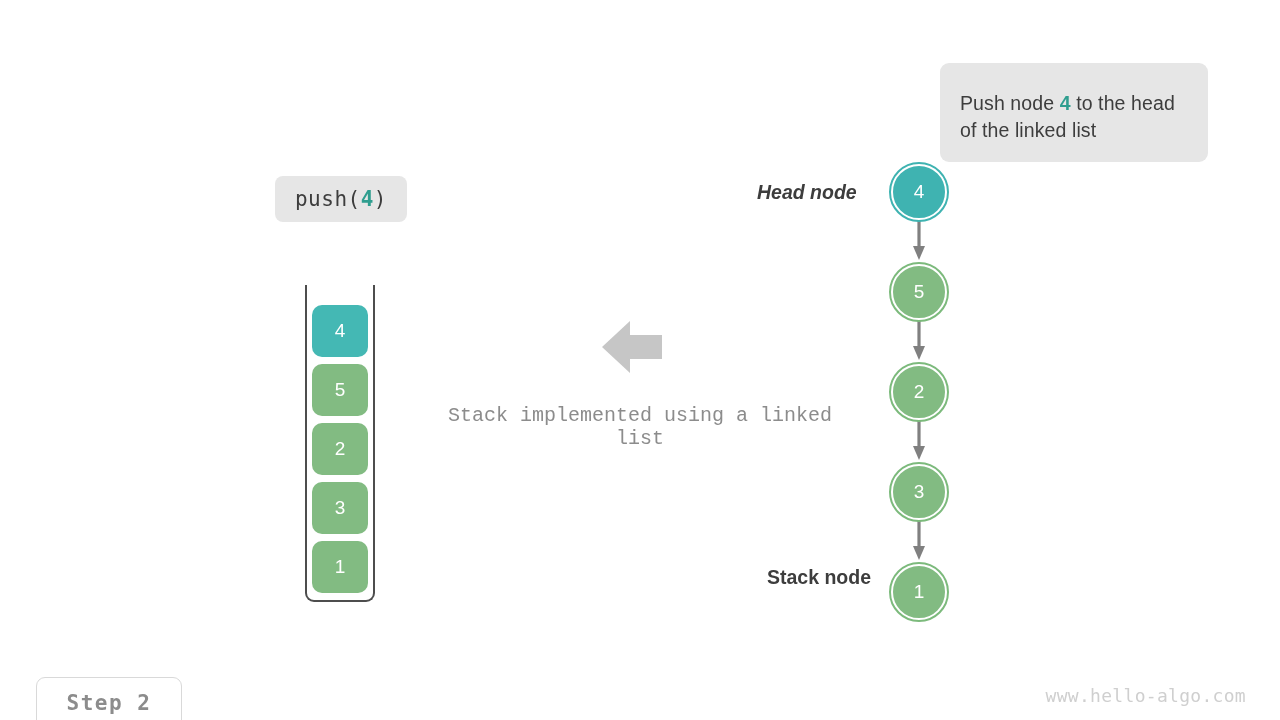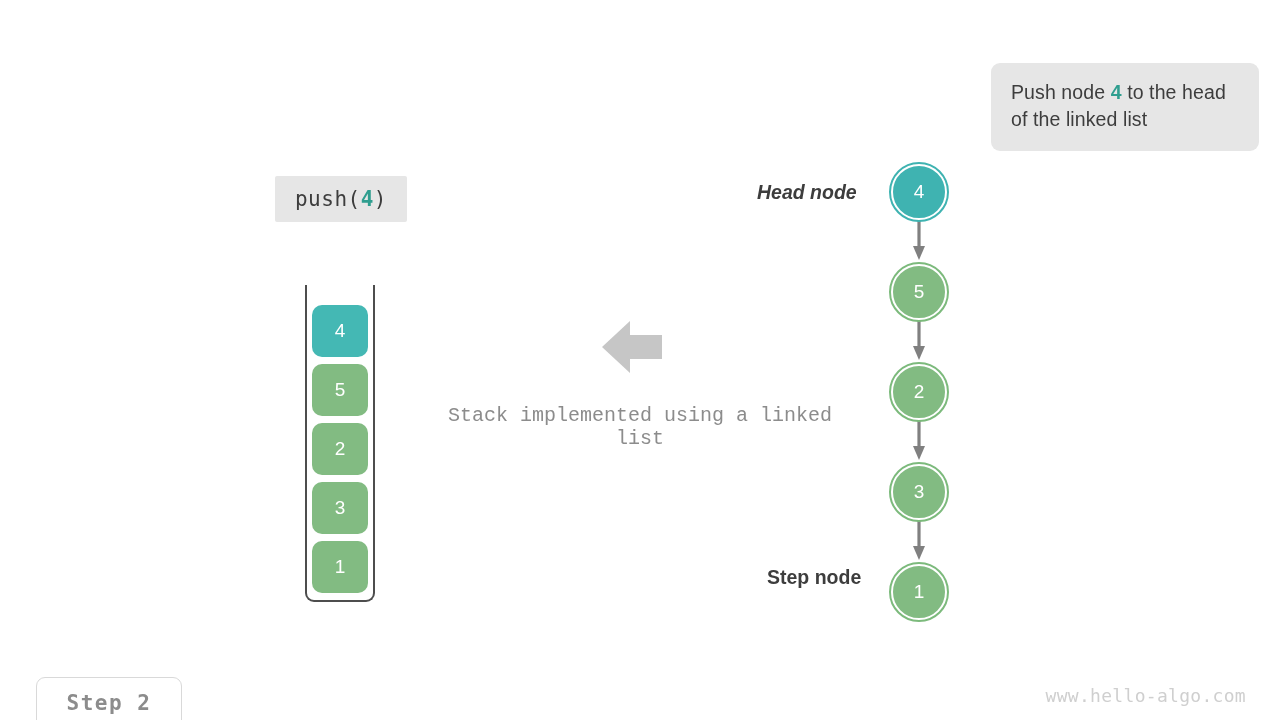--- a/index.html
+++ b/index.html
@@ -19,46 +19,46 @@
     left: 0; top: 0;
     width: 1280px;
     height: 720px;
   }
 
   
   .abs { position: absolute; }
 
   
   .callout {
-    left: 991px;
+    left: 940px;
     top: 63px;
     width: 268px;
     box-sizing: border-box;
     background: #e6e6e6;
     border-radius: 9px;
-    padding: 16px 20px 18px 20px;
+    padding: 27px 20px 18px 20px;
     color: #3d3d3d;
     font-size: 19.5px;
     line-height: 27px;
     letter-spacing: .1px;
   }
   .callout .hl {
     color: #2f9e8f;
     font-weight: bold;
   }
 
   
   .opchip {
     left: 275px;
     top: 176px;
     width: 132px;
     height: 46px;
     box-sizing: border-box;
     background: #e6e6e6;
-    border-radius: 2px;
+    border-radius: 8px;
     display: flex;
     align-items: center;
     justify-content: center;
     font-family: "DejaVu Sans Mono", "Liberation Mono", monospace;
     font-size: 21px;
     color: #3d3d3d;
     letter-spacing: .5px;
   }
   .opchip .hl { color: #2f9e8f; font-weight: bold; }
 
@@ -272,19 +272,19 @@
       <div class="edge" style="margin: 0px auto;"><svg width="16" height="40" viewBox="0 0 16 40">
           <line x1="8" y1="0" x2="8" y2="29" stroke="#808080" stroke-width="3.2"></line>
           <polygon points="8,40 2,26 14,26" fill="#808080"></polygon>
         </svg></div>
       <div class="node">
         <span>1</span>
       </div>
     </div>
 
   <div class="abs sidelabel" style="left:757px; top:181px;font-style:italic;">Head node</div>
-  <div class="abs sidelabel" style="left:767px; top:566px;">Step node</div>
+  <div class="abs sidelabel" style="left:767px; top:566px;">Stack node</div>
 
   <div class="abs stepbadge">Step 2</div>
 
   <div class="abs watermark">www.hello-algo.com</div>
 
 </div>
 
 </body></html>

